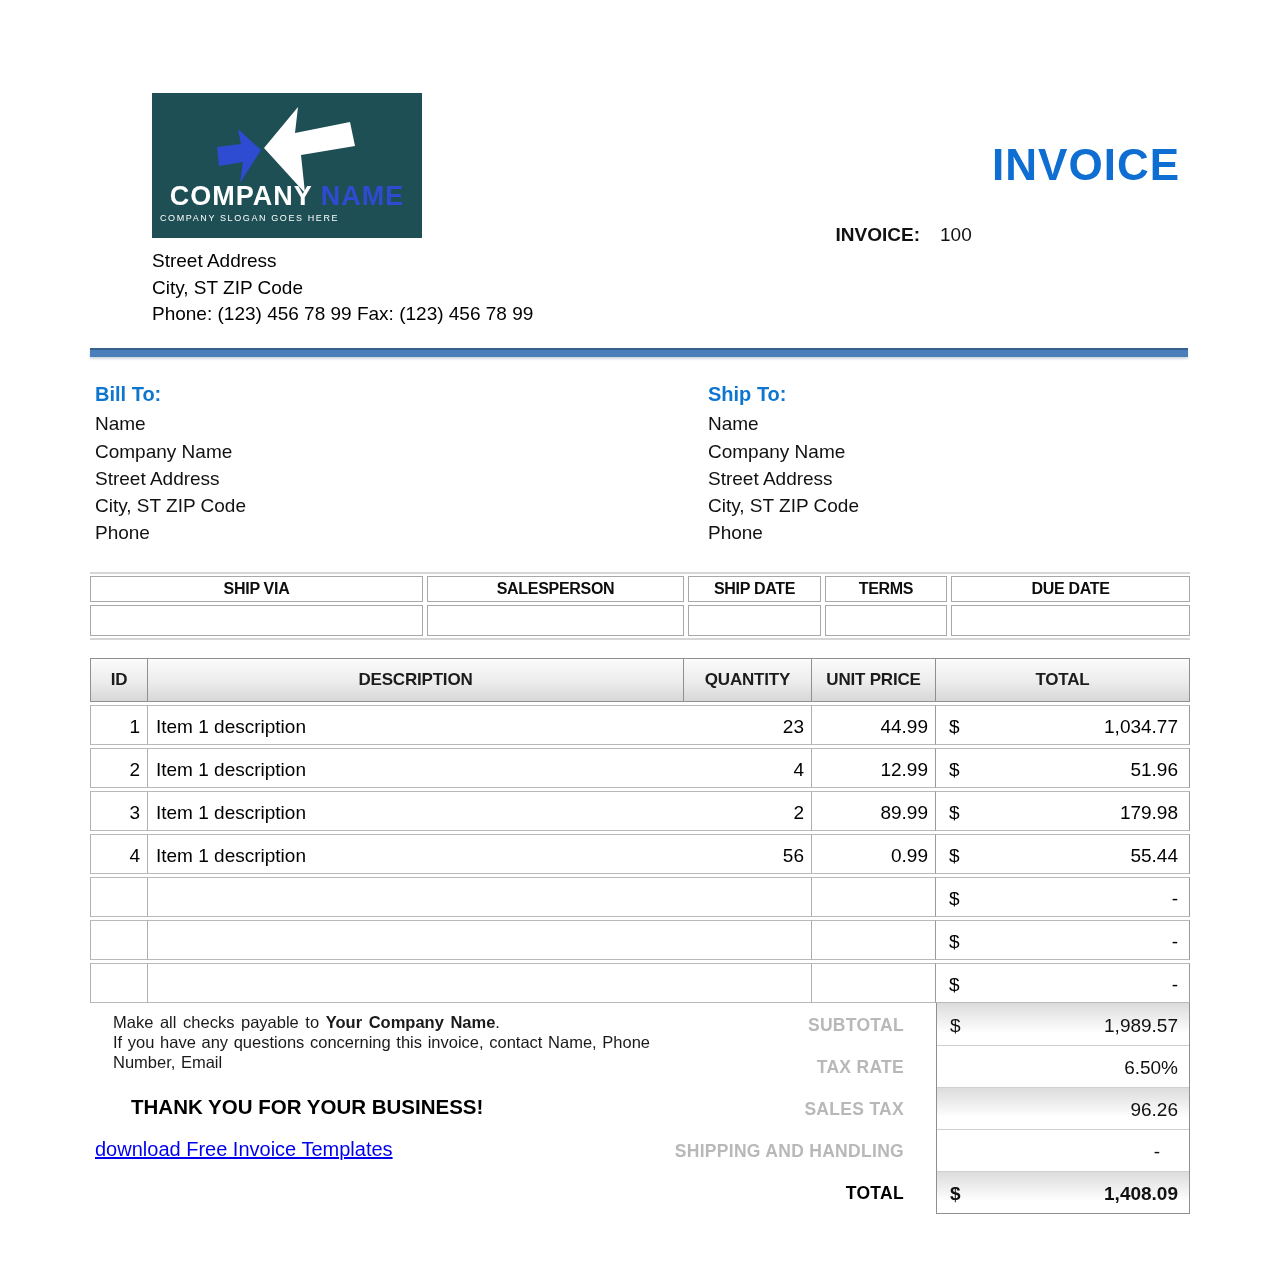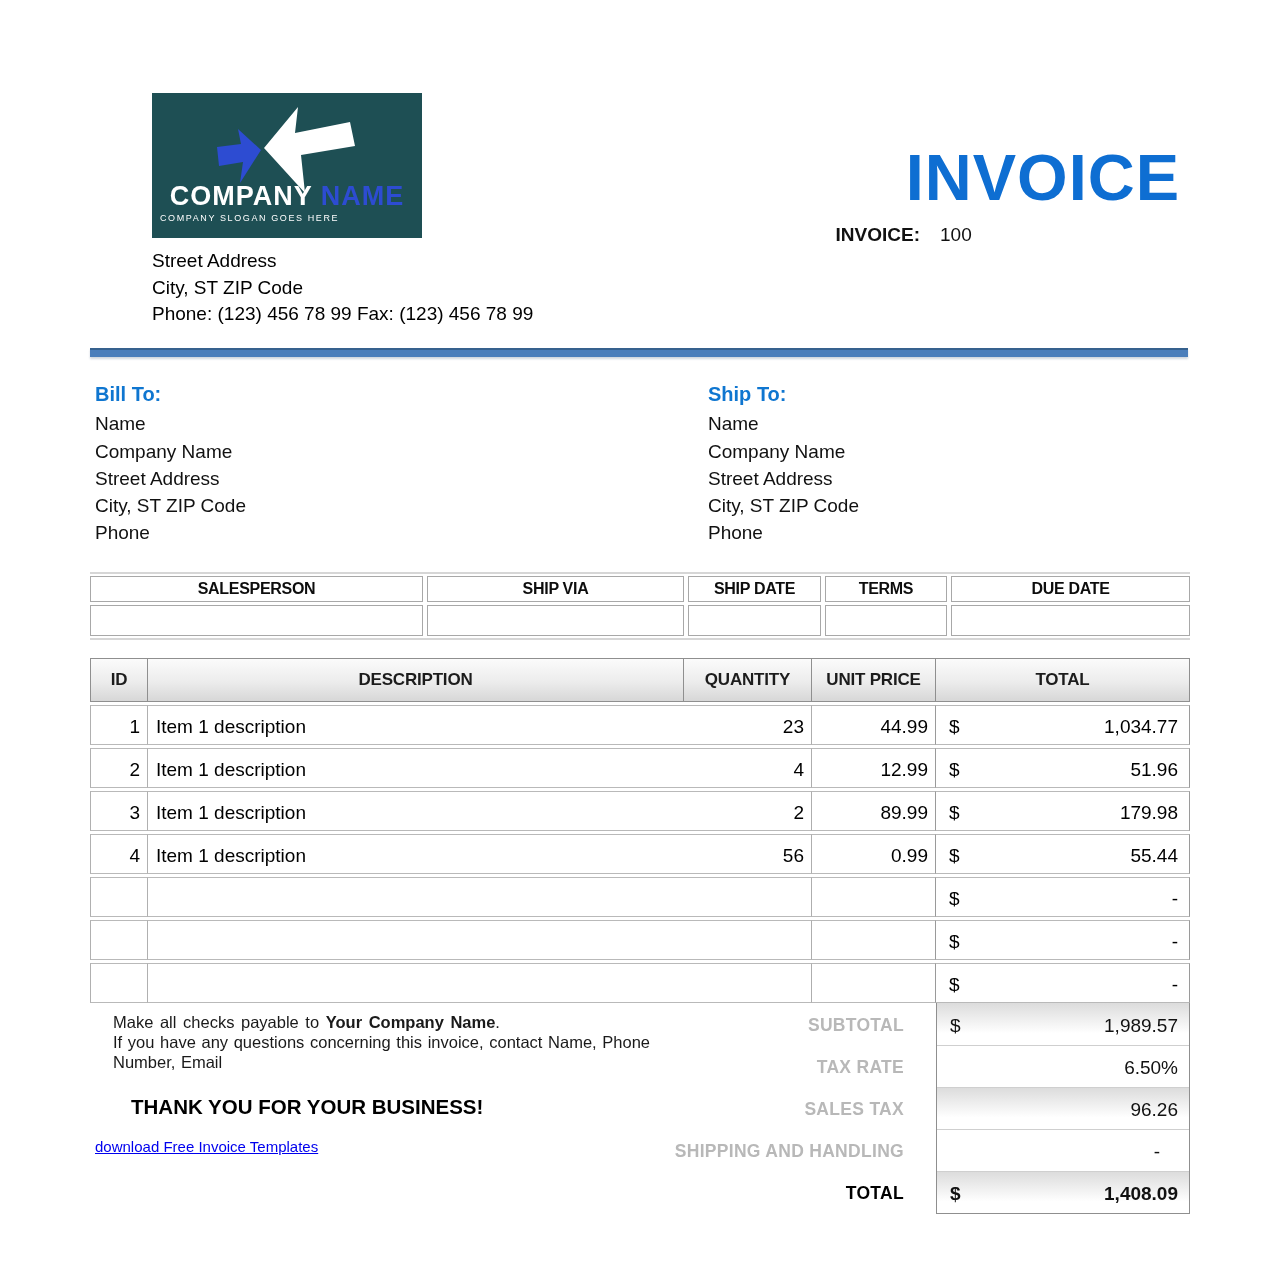--- a/index.html
+++ b/index.html
@@ -11,21 +11,21 @@
   .logo { position:absolute; left:152px; top:93px; width:270px; height:145px; background:#1e4f54; }
   .logo svg { position:absolute; left:0; top:0; }
   .logo-line1 { position:absolute; left:0; top:88px; width:100%; text-align:center;
                 font-weight:bold; font-size:27px; letter-spacing:1px; color:#ffffff; white-space:nowrap; }
   .logo-line1 .name-blue { color:#2d4cd2; }
   .logo-line2 { position:absolute; left:8px; top:120px; width:100%; 
                 font-weight:normal; font-size:9px; letter-spacing:1.6px; color:#ffffff; }
 
   
   .company-address { position:absolute; left:152px; top:248px; font-size:19px; line-height:26.5px; color:#000; }
-  .invoice-title { position:absolute; right:100px; top:140px; font-size:65px; font-weight:bold;
+  .invoice-title { position:absolute; right:100px; top:140px; font-size:44px; font-weight:bold;
                    color:#0e6ed2; letter-spacing:1px; }
   .meta { position:absolute; left:700px; top:221px; width:424px; font-size:19px; line-height:27px; }
   .meta-row { display:flex; }
   .meta-label { width:220px; text-align:right; font-weight:bold; }
   .meta-value { margin-left:20px; }
 
   
   .divider { position:absolute; left:90px; top:348px; width:1098px; height:9px;
              background:#4a7ebb; border-top:2px solid #36618e;
              box-shadow:0 2px 2px rgba(120,140,160,0.35); }
@@ -72,21 +72,21 @@
   .trow + .trow { border-top:1px solid #cfcfcf; }
   .trow.shaded { background:linear-gradient(#dcdcdc,#ffffff 72%); }
   .trow.bold { font-weight:bold; }
   .trow .dash-pad { padding-right:18px; }
 
   
   .foot-notes { position:absolute; left:113px; top:1013px; width:537px; font-size:16.5px; line-height:19.8px; color:#1a1a1a; }
   .foot-notes .p1 { word-spacing:2px; }
   .foot-notes .p2 { text-align:justify; word-spacing:1px; }
   .thanks { position:absolute; left:131px; top:1095px; font-size:20.5px; font-weight:bold; color:#000; }
-  .dl-link { position:absolute; left:95px; top:1138px; font-size:15px; color:#0000ee;
+  .dl-link { position:absolute; left:95px; top:1138px; font-size:20px; color:#0000ee;
              text-decoration:underline; cursor:pointer; }
 </style>
 </head>
 <body>
 
 <div class="page">
 
   <div class="logo">
     <svg width="270" height="145" viewBox="0 0 270 145">
       <polygon points="112,55 146,14 143,40 198,29 203,53 149,62 153,100" fill="#ffffff"></polygon>
@@ -125,22 +125,22 @@
     <div class="addr-label">Ship To:</div>
     <div>Name</div>
     <div>Company Name</div>
     <div>Street Address</div>
     <div>City, ST  ZIP Code</div>
     <div>Phone</div>
   </div>
 
   <div class="info-table">
     <div class="info-grid">
+      <div class="info-cell info-head">SHIP VIA</div>
       <div class="info-cell info-head">SALESPERSON</div>
-      <div class="info-cell info-head">SHIP VIA</div>
       <div class="info-cell info-head">SHIP DATE</div>
       <div class="info-cell info-head">TERMS</div>
       <div class="info-cell info-head">DUE DATE</div>
       <div class="info-cell info-val"></div>
       <div class="info-cell info-val"></div>
       <div class="info-cell info-val"></div>
       <div class="info-cell info-val"></div>
       <div class="info-cell info-val"></div>
     </div>
   </div>

